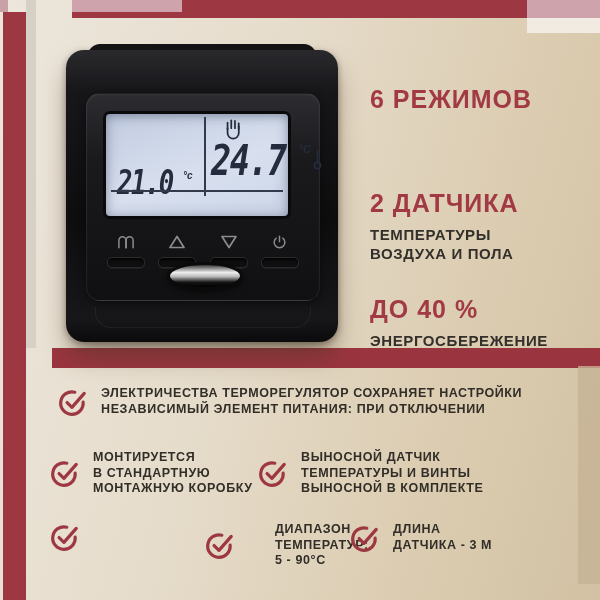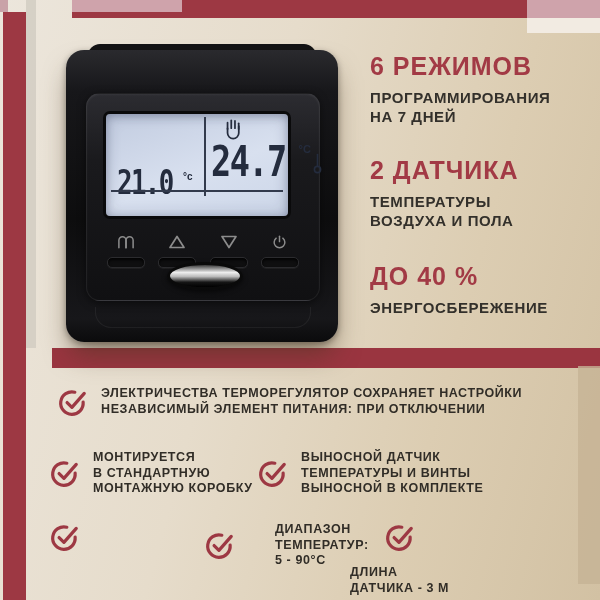--- a/index.html
+++ b/index.html
@@ -40,56 +40,56 @@
   .lcd-divider{position:absolute;left:98px;top:3px;width:2px;height:79px;background:#323a4c;}
   .lcd-hline{position:absolute;left:5px;right:5px;bottom:24px;height:2px;background:#323a4c;}
   .lcd-cell-left{position:absolute;left:0;top:0;width:98px;height:82px;
     display:flex;align-items:flex-end;justify-content:center;}
   .lcd-cell-right{position:absolute;left:100px;right:0;top:0;height:82px;
     display:flex;flex-direction:column;padding-left:5px;box-sizing:border-box;}
   .seg{font-family:"DejaVu Sans Mono",monospace;font-weight:bold;color:#242c3e;line-height:.82;
     display:inline-block;transform:scaleX(.78);transform-origin:left bottom;letter-spacing:-2px;}
   .seg-small{font-size:33px;}
   .seg-big{font-size:43px;}
-  .num-row{display:flex;align-items:flex-end;}
+  .num-row{display:flex;align-items:center;font-style:italic;}
   .unit{font-size:10px;font-weight:bold;color:#242c3e;}
   .unit-left{margin:0 0 14px -6px;}
   .unit-right{margin:0 1px 24px -8px;font-size:11px;}
   .hand-wrap{margin:3px 0 0 10px;height:26px;}
   .thermo-wrap{margin:0 0 4px 1px;}
 
   .btn-row{position:absolute;left:0;right:0;top:140px;display:flex;justify-content:space-between;
     padding:0 20px;}
   .btn-col{display:flex;flex-direction:column;align-items:center;gap:7px;}
   .btn-pill{width:36px;height:9px;border-radius:5px;background:#0f0f10;border:1px solid #2b2b2e;
     box-shadow:inset 0 2px 3px rgba(0,0,0,.85), 0 1px 0 rgba(255,255,255,.05);}
   .btn-ic{height:16px;display:flex;align-items:center;}
 
   .oval-btn{position:absolute;left:101px;top:212px;width:70px;height:22px;border-radius:50%;
     background:linear-gradient(180deg,#3a3a3a 0%,#ededed 34%,#bdbdbd 52%,#161616 78%,#000 100%);
     border:3px solid #0a0a0a;box-shadow:0 2px 5px rgba(0,0,0,.6);}
 
   
-  .hl{position:absolute;left:370px;width:222px;color:#33302b;}
+  .hl{position:absolute;left:370px;width:222px;color:#33302b;margin-top:33px;}
   .hl-title{font-size:25px;font-weight:bold;color:#a23a45;letter-spacing:1px;line-height:1;}
   .hl-lines{margin-top:9px;font-size:15px;font-weight:bold;letter-spacing:.6px;line-height:19px;}
   .hl-lines span{display:block;}
   .hl-1{top:54px;} .hl-2{top:158px;} .hl-3{top:264px;}
 
   
   .feat{position:absolute;display:flex;align-items:center;gap:13px;}
   .feat-ic{flex:0 0 auto;display:flex;}
   .feat-lines{font-size:12.5px;font-weight:bold;letter-spacing:.6px;line-height:15.5px;color:#312d27;}
   .feat-lines span{display:block;}
   .feat-1{left:58px;top:386px;}
   .feat-2{left:50px;top:450px;}
   .feat-3{left:258px;top:450px;}
   .feat-4{left:50px;top:522px;}
   .feat-5{left:205px;top:522px;gap:40px;}
-  .feat-6{left:350px;top:522px;flex-direction:column;}
+  .feat-6{left:350px;top:522px;}
 
   svg{display:block;}
 </style>
 </head>
 <body>
 
 <div id="stage">
 
   <div class="shape strip-light"></div>
   <div class="shape band-top-red"></div>
@@ -174,24 +174,20 @@
             <span class="btn-pill"></span>
           </div>
         </div>
       </div>
       <div class="oval-btn"></div>
     </div>
   </div>
 
   <div class="hl hl-1">
     <div class="hl-title">6 РЕЖИМОВ</div>
-    <div class="hl-lines">
-      <span>ПРОГРАММИРОВАНИЯ</span>
-      <span>НА 7 ДНЕЙ</span>
-    </div>
   </div>
   <div class="hl hl-2">
     <div class="hl-title">2 ДАТЧИКА</div>
     <div class="hl-lines">
       <span>ТЕМПЕРАТУРЫ</span>
       <span>ВОЗДУХА И ПОЛА</span>
     </div>
   </div>
   <div class="hl hl-3">
     <div class="hl-title">ДО 40 %</div>

